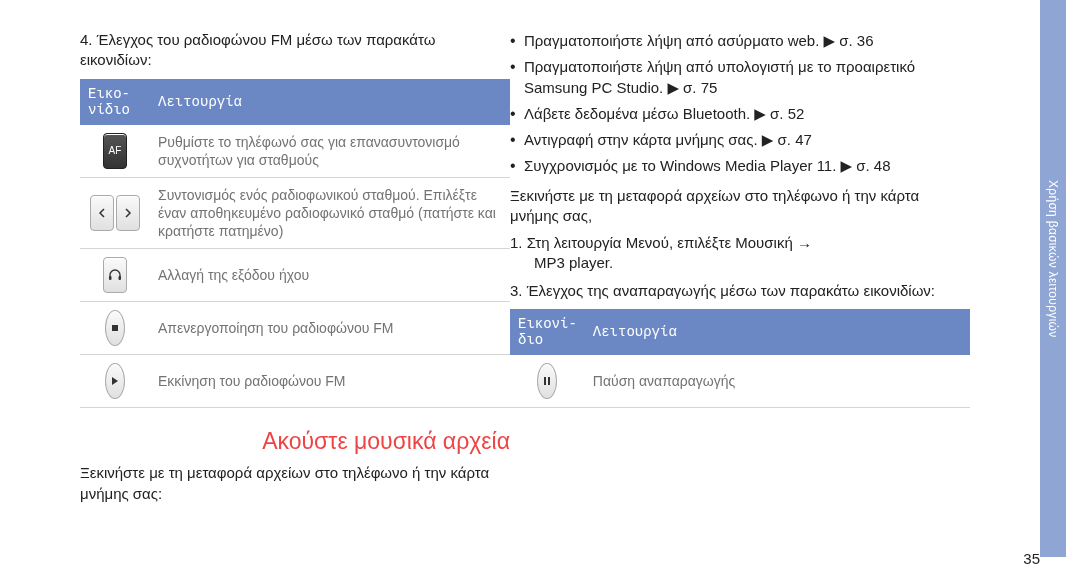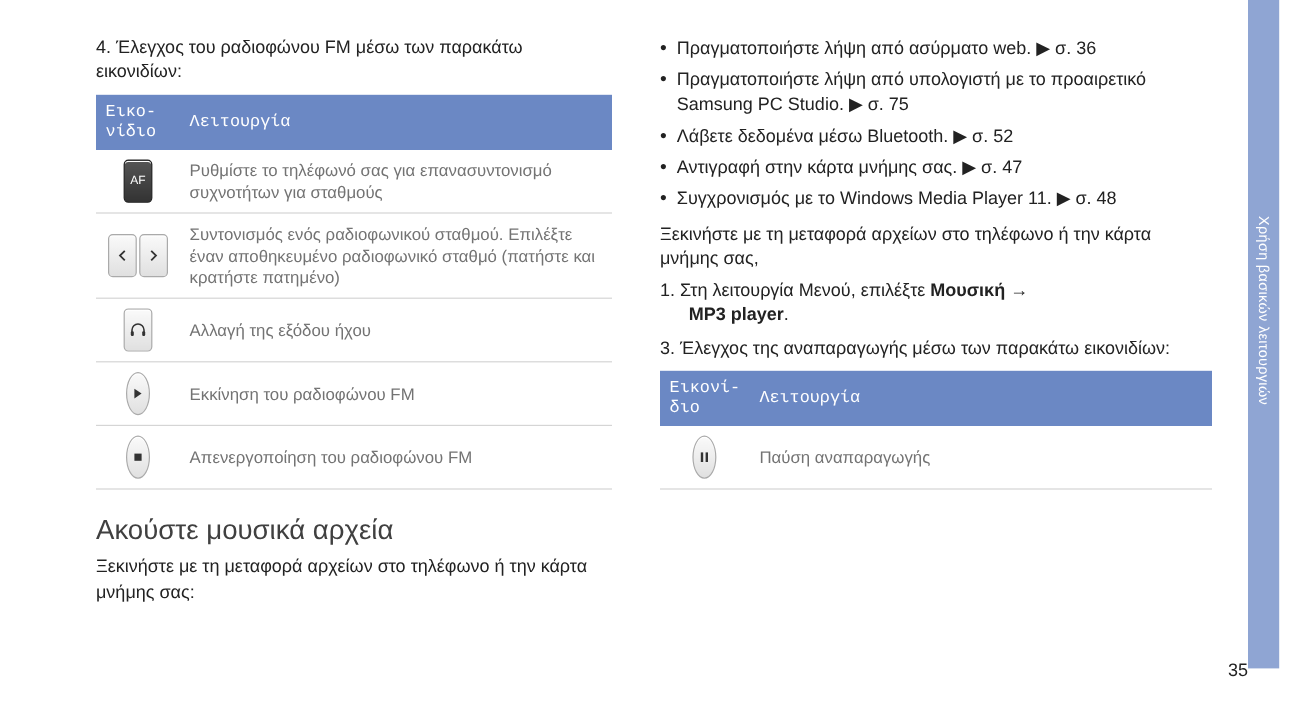--- a/index.html
+++ b/index.html
@@ -8,21 +8,20 @@
     font-size: 15px;
     color: #222;
     width: 1080px;
     height: 585px;
     position: relative;
     background: #fff;
   }
   .page {
     display: flex;
     padding: 30px 50px 20px 80px;
-    gap: 40px;
     height: 100%;
   }
   .col { flex: 1; }
   .col-left { max-width: 430px; }
   .col-right { max-width: 460px; }
   p.numbered { margin-bottom: 8px; line-height: 1.35; }
   p.para { margin-bottom: 6px; line-height: 1.35; }
   ul.bullets { list-style: none; padding-left: 0; margin-bottom: 10px; }
   ul.bullets li { line-height: 1.4; margin-bottom: 5px; padding-left: 14px; position: relative; }
   ul.bullets li::before {
@@ -60,24 +59,25 @@
     background: linear-gradient(#fafafa,#e0e0e0);
     border: 1px solid #aaa;
     border-radius: 4px;
     font-size: 10px;
     color: #222;
     box-shadow: inset 0 1px 0 #fff;
     margin: 0 1px;
   }
   .ic.dark { background: linear-gradient(#555,#333); color: #fff; border-color: #222; }
   h2.section-head {
-    color: #404040;
+    color: #ef4444;
     font-weight: normal;
     font-size: 23px;
     margin: 14px 0 8px 0;
+    text-align: right;
   }
   .side-tab {
     position: absolute;
     right: 14px;
     top: 0;
     bottom: 28px;
     width: 26px;
     background: #8fa5d3;
   }
   .side-tab span {
@@ -90,21 +90,21 @@
     transform: translateX(-50%);
     letter-spacing: 0.3px;
   }
   .page-num {
     position: absolute;
     right: 40px;
     bottom: 18px;
     font-size: 15px;
   }
   .indent { padding-left: 24px; }
-  .bold { font-weight: bold; }
+  .bold { font-weight: normal; }
 </style>
 </head>
 <body>
 
 <div class="page">
   <div class="col col-left">
     <p class="numbered">4. Έλεγχος του ραδιοφώνου FM μέσω των παρακάτω εικονιδίων:</p>
     <table class="icon-table">
       <thead>
         <tr>
@@ -137,33 +137,33 @@
             <svg width="14" height="12" viewBox="0 0 14 12">
                   <path d="M2 8V6a5 5 0 0 1 10 0v2" fill="none" stroke="#333" stroke-width="1.3"></path>
                   <rect x="1" y="7" width="2.5" height="4" rx="1" fill="#333"></rect>
                   <rect x="10.5" y="7" width="2.5" height="4" rx="1" fill="#333"></rect>
                 </svg>
           </span></td>
           <td>Αλλαγή της εξόδου ήχου</td>
         </tr>
         <tr>
           <td class="icon-cell"><span class="ic" style="border-radius:50%;width:20px">
+            <svg width="8" height="8" viewBox="0 0 8 8">
+                  <rect x="1" y="1" width="6" height="6" fill="#333"></rect>
+                </svg>
+          </span></td>
+          <td>Απενεργοποίηση του ραδιοφώνου FM</td>
+        </tr>
+        <tr>
+          <td class="icon-cell"><span class="ic" style="border-radius:50%;width:20px">
             <svg width="8" height="10" viewBox="0 0 8 10">
                   <path d="M1 1l6 4-6 4z" fill="#333"></path>
                 </svg>
           </span></td>
           <td>Εκκίνηση του ραδιοφώνου FM</td>
-        </tr>
-        <tr>
-          <td class="icon-cell"><span class="ic" style="border-radius:50%;width:20px">
-            <svg width="8" height="8" viewBox="0 0 8 8">
-                  <rect x="1" y="1" width="6" height="6" fill="#333"></rect>
-                </svg>
-          </span></td>
-          <td>Απενεργοποίηση του ραδιοφώνου FM</td>
         </tr>
       </tbody>
     </table>
 
     <h2 class="section-head">Ακούστε μουσικά αρχεία</h2>
     <p class="para">Ξεκινήστε με τη μεταφορά αρχείων στο τηλέφωνο ή την κάρτα μνήμης σας:</p>
   </div>
 
   <div class="col col-right">
     <ul class="bullets">

